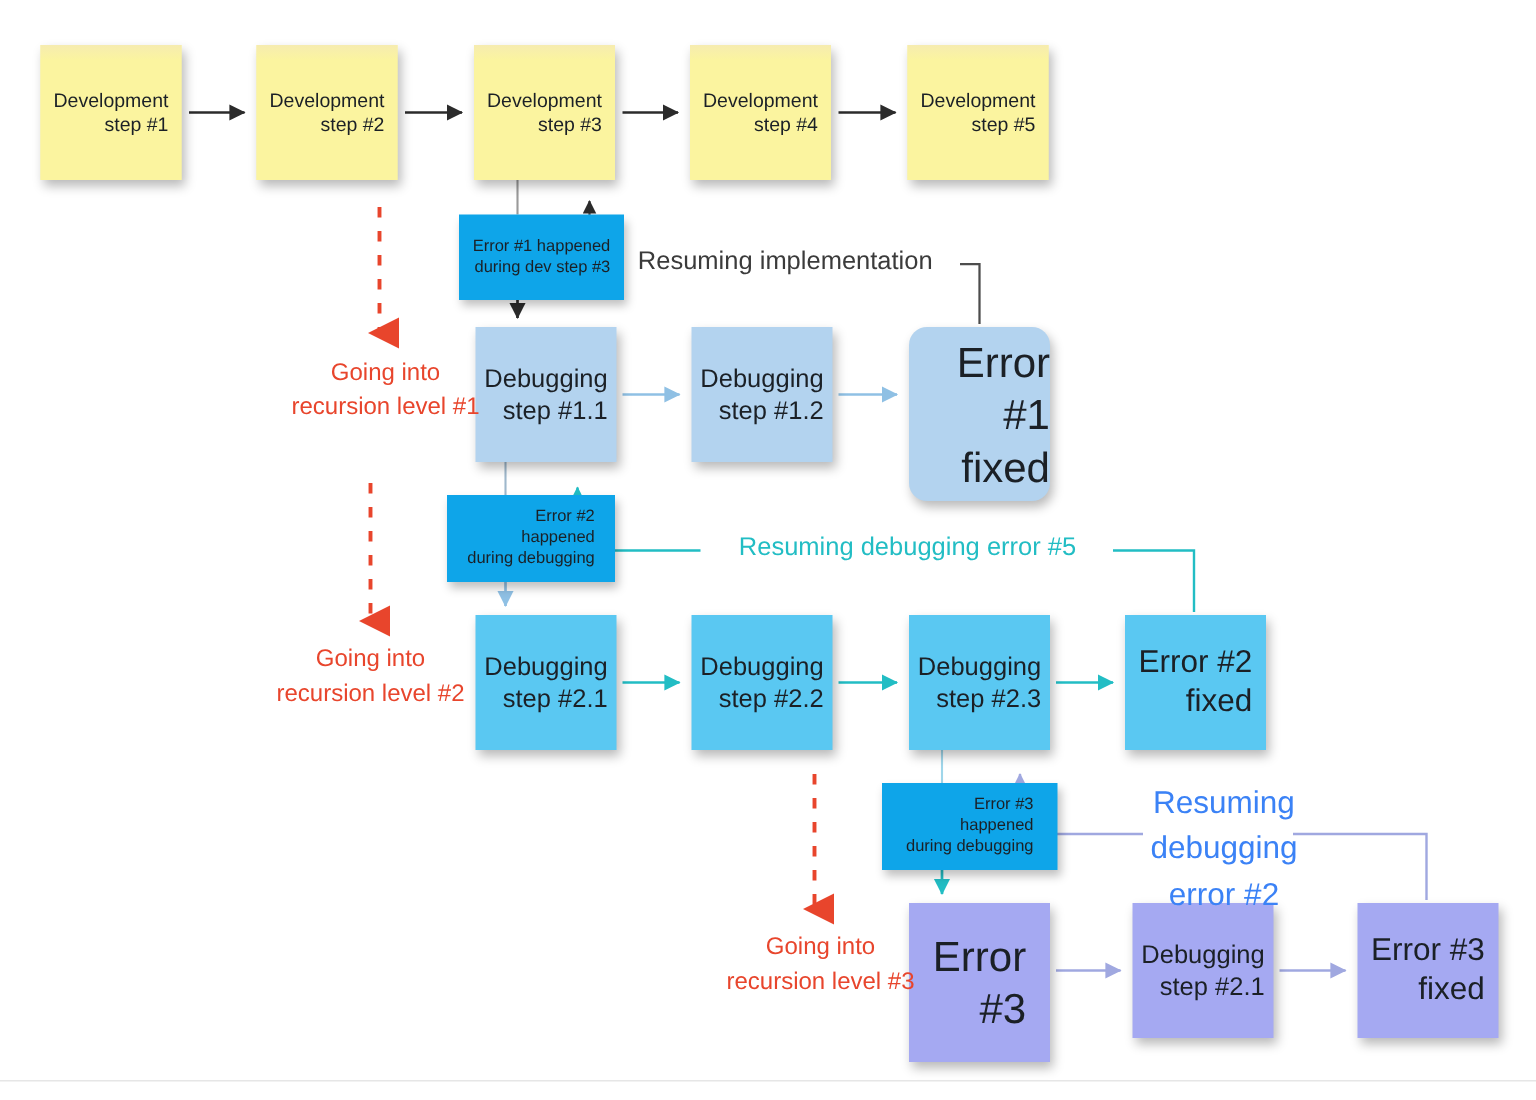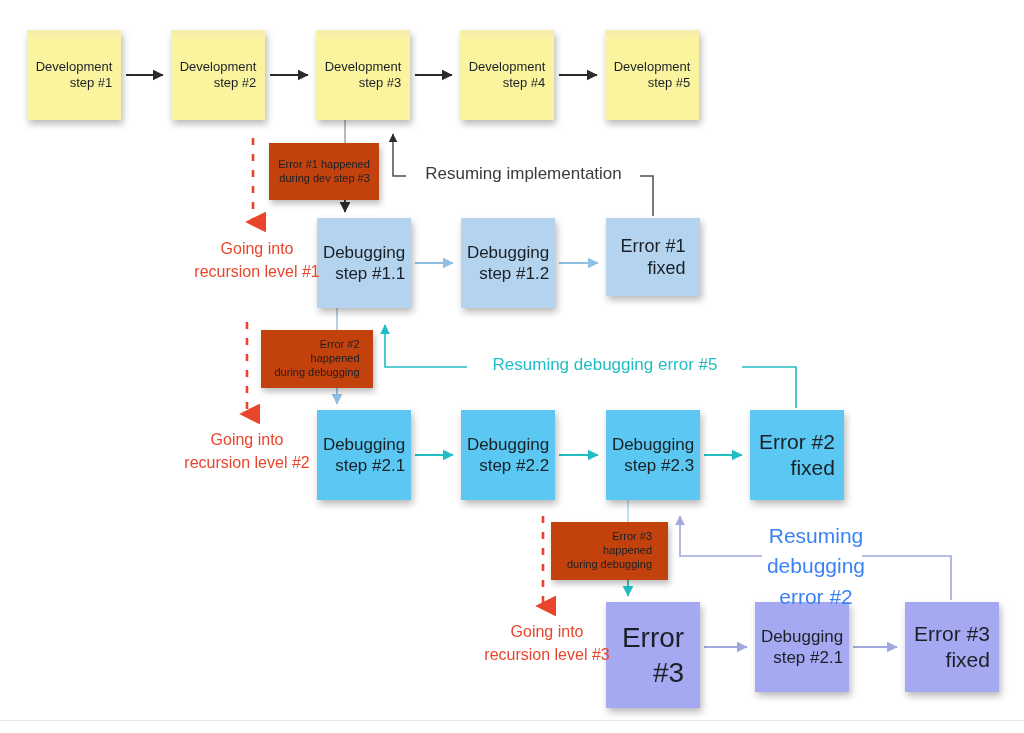--- a/index.html
+++ b/index.html
@@ -50,23 +50,24 @@
   }
   .node.blue2 {
     background: #5ac8f2;
     font-size: 17px;
   }
   .node.purple {
     background: #a5a9f2;
     font-size: 17px;
   }
   .node.pink {
-    background: #c2410c;
+    background: #0ea5e9;
     font-size: 11px;
     box-shadow: 2px 4px 6px rgba(0,0,0,0.25);
+    margin-left: 37px;
   }
   .node.big {
     font-size: 28px;
   }
   .label {
     position: absolute;
     z-index: 3;
     text-align: center;
     white-space: pre-line;
     background: transparent;
@@ -229,21 +230,21 @@
 happened
 during debugging</div>
   <div class="node pink" style="left:551px;top:522px;width:117px;height:58px;">Error #3
 happened
 during debugging</div>
 
   <div class="node blue1" style="left:317px;top:218px;width:94px;height:90px;">Debugging
 step #1.1</div>
   <div class="node blue1" style="left:461px;top:218px;width:94px;height:90px;">Debugging
 step #1.2</div>
-  <div class="node blue1" style="left:606px;top:218px;width:94px;height:78px;font-size:18px;">Error #1
+  <div class="node blue1" style="left:606px;top:218px;width:94px;height:116px;font-size:28px;border-radius:12px;">Error #1
 fixed</div>
 
   <div class="node blue2" style="left:317px;top:410px;width:94px;height:90px;">Debugging
 step #2.1</div>
   <div class="node blue2" style="left:461px;top:410px;width:94px;height:90px;">Debugging
 step #2.2</div>
   <div class="node blue2" style="left:606px;top:410px;width:94px;height:90px;">Debugging
 step #2.3</div>
   <div class="node blue2" style="left:750px;top:410px;width:94px;height:90px;font-size:21px;">Error #2
 fixed</div>

